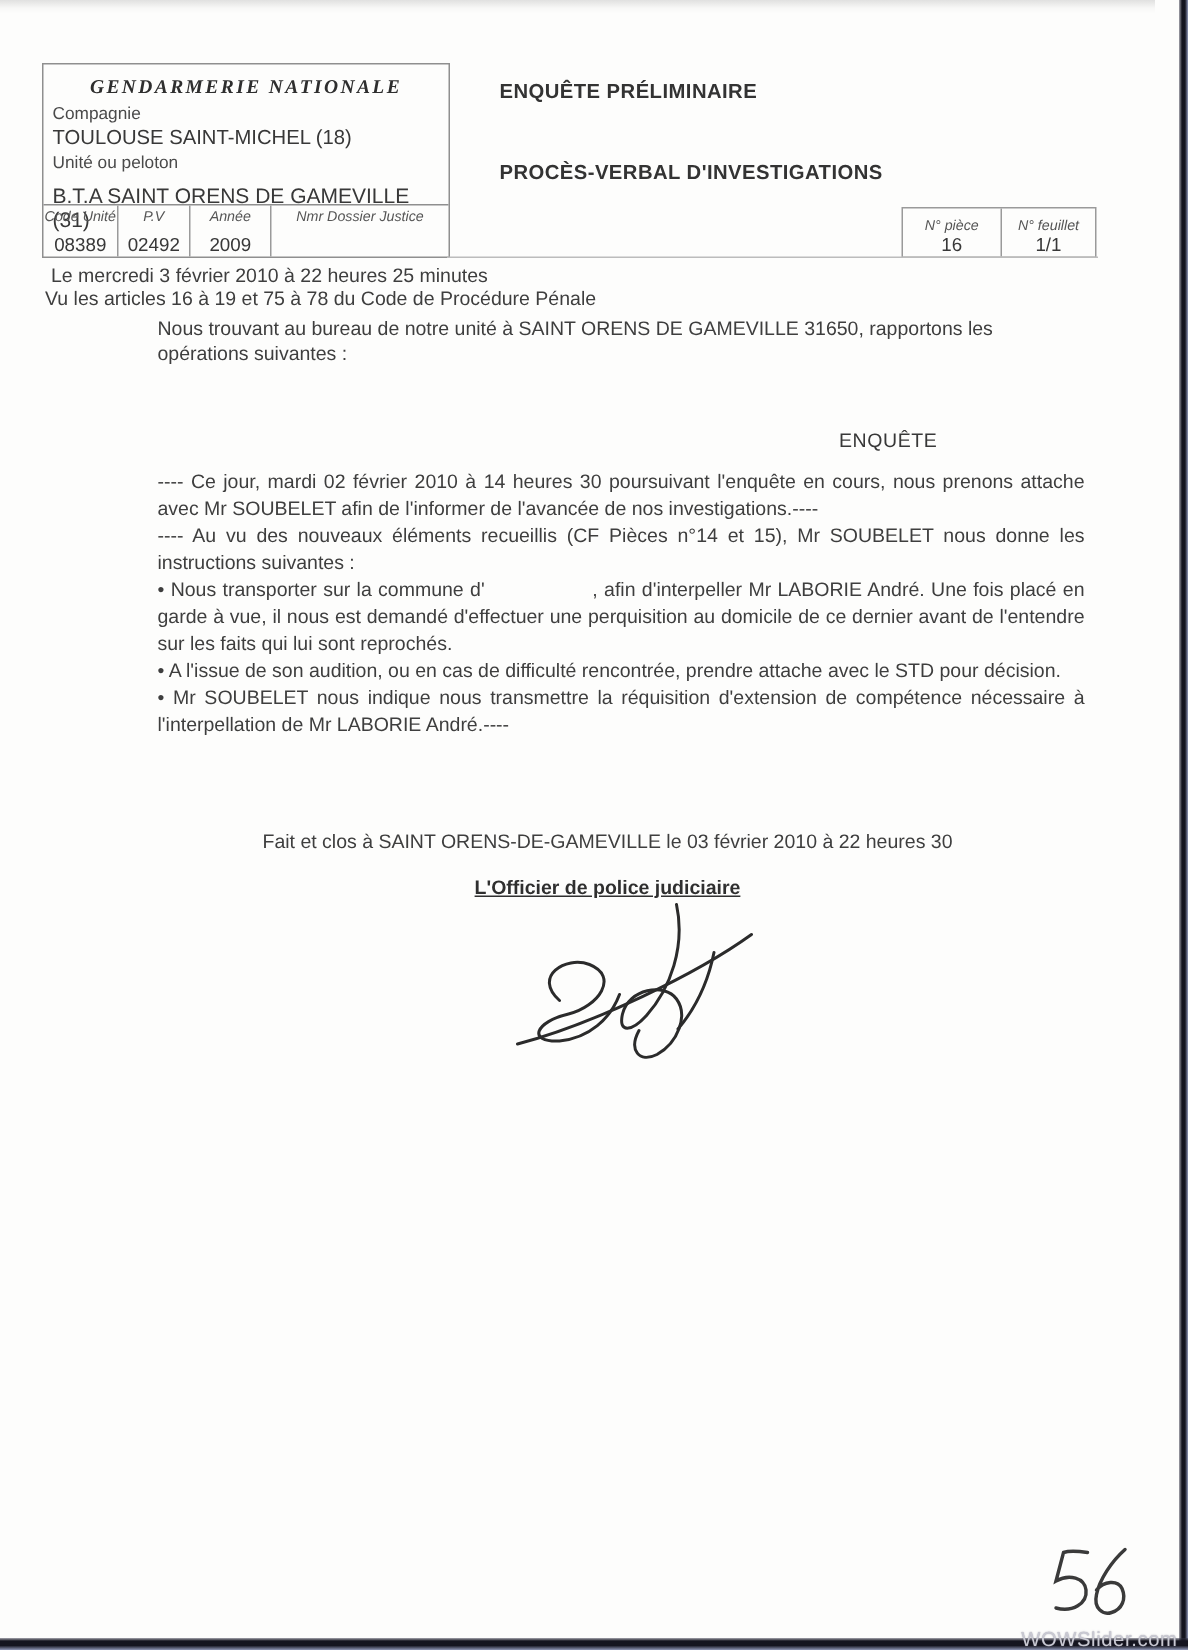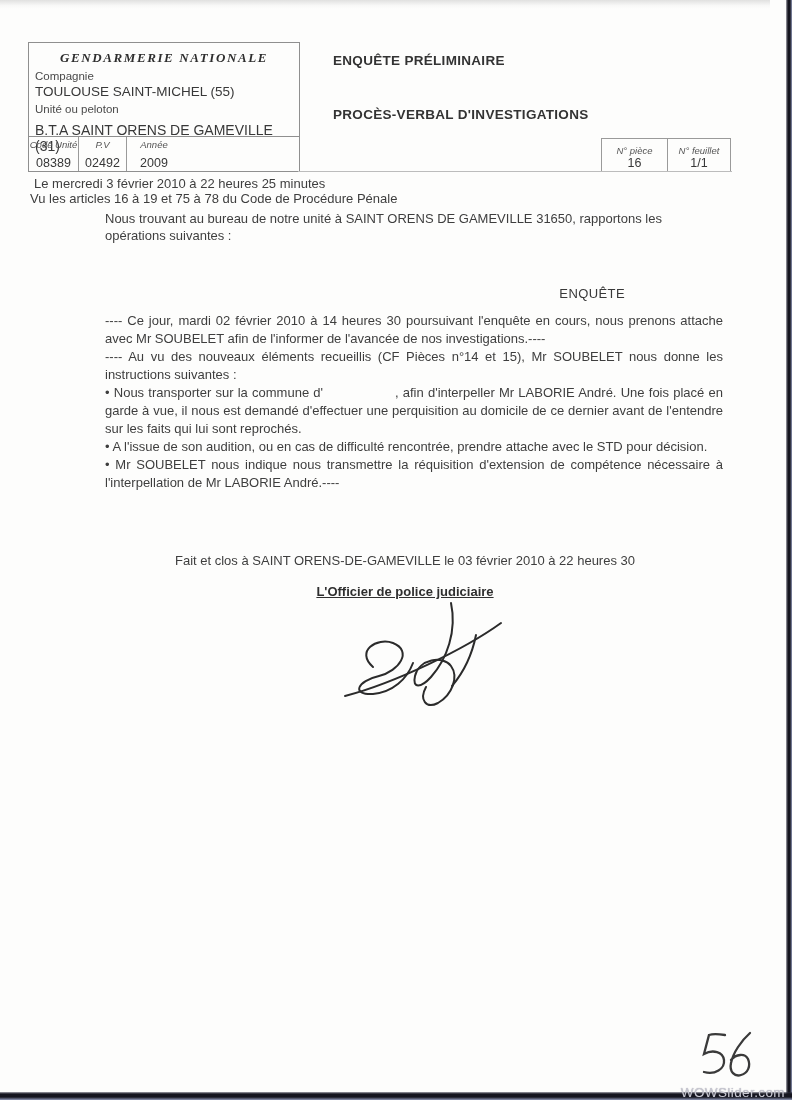--- a/index.html
+++ b/index.html
@@ -110,35 +110,39 @@
 </head>
 <body>
 
 <div class="page">
 
   <div class="smudge-top"></div>
 
   <div class="unit-box">
     <div class="org-title">GENDARMERIE NATIONALE</div>
     <div class="small-label">Compagnie</div>
-    <div class="box-value">TOULOUSE SAINT-MICHEL (55)</div>
+    <div class="box-value">TOULOUSE SAINT-MICHEL (18)</div>
     <div class="small-label">Unité ou peloton</div>
     <div class="box-value unit-value">B.T.A SAINT ORENS DE GAMEVILLE (31)</div>
     <div class="unit-table">
       <div class="cell c1">
         <div class="cell-label">Code Unité</div>
         <div class="cell-value">08389</div>
       </div>
       <div class="cell c2">
         <div class="cell-label">P.V</div>
         <div class="cell-value">02492</div>
       </div>
       <div class="cell c3">
         <div class="cell-label">Année</div>
         <div class="cell-value">2009</div>
+      </div>
+      <div class="cell c4">
+        <div class="cell-label">Nmr Dossier Justice</div>
+        <div class="cell-value"></div>
       </div>
     </div>
   </div>
 
   <div class="doc-title doc-title-1">ENQUÊTE PRÉLIMINAIRE</div>
   <div class="doc-title doc-title-2">PROCÈS-VERBAL D'INVESTIGATIONS</div>
 
   <div class="piece-table">
     <div class="cell">
       <div class="cell-label">N° pièce</div>

